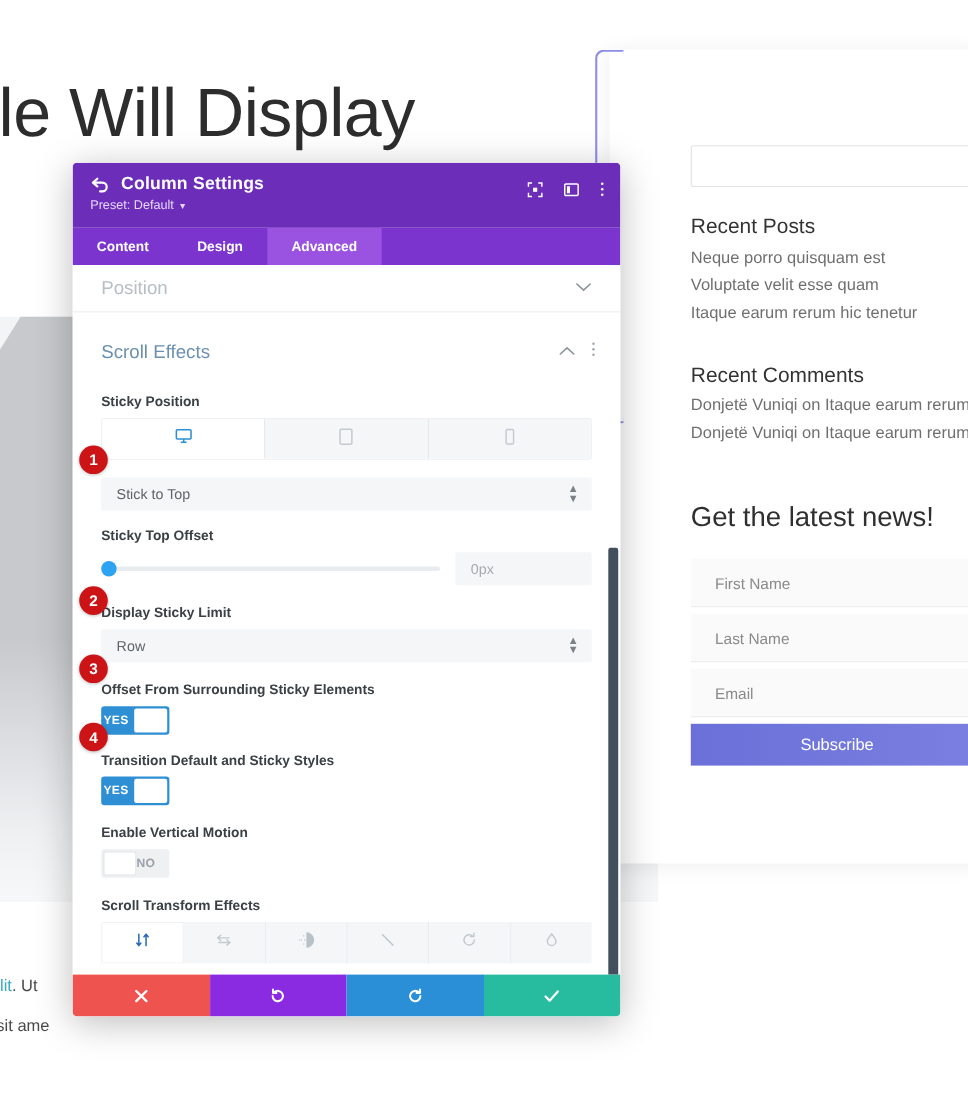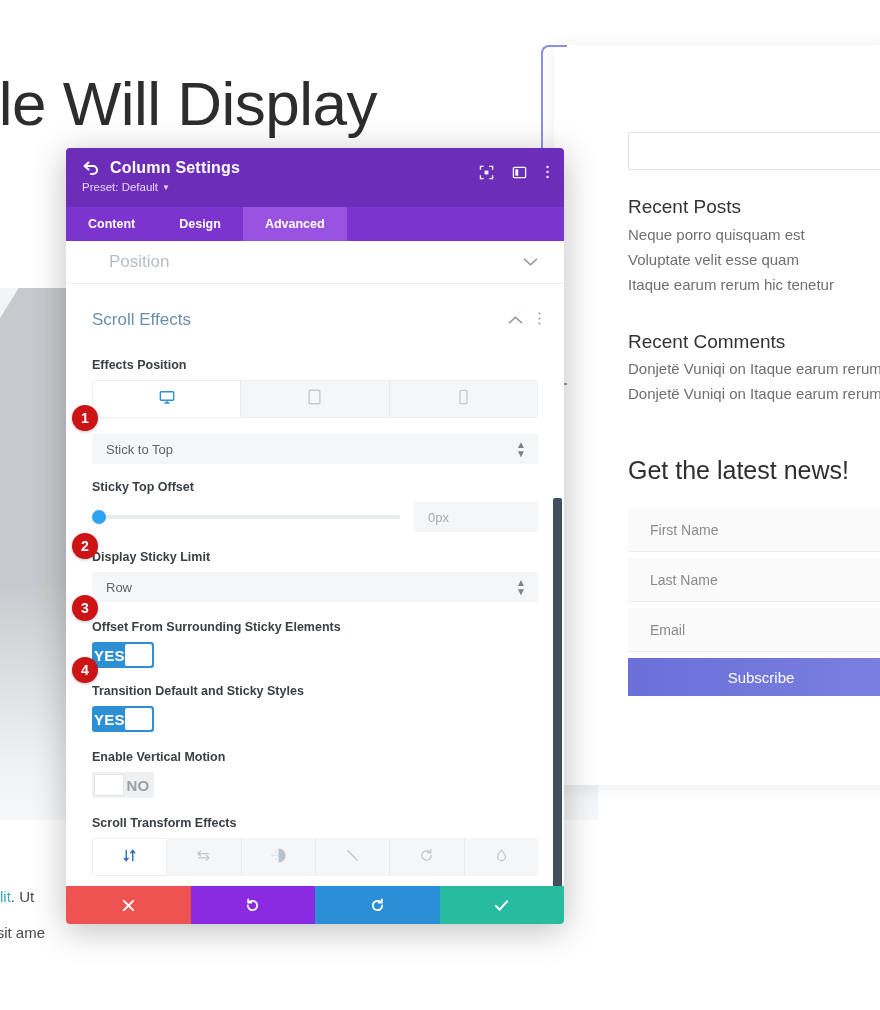--- a/index.html
+++ b/index.html
@@ -116,21 +116,21 @@
   }
   .tab.active { background: #9a52e0; }
 
   .modal-body {
     position: absolute; top: 93px; left: 0; right: 0; bottom: 38px;
     background: #fff; overflow: hidden;
   }
 
   .section-closed {
     height: 43px; display: flex; align-items: center; justify-content: space-between;
-    padding: 0 26px 0 43px; border-bottom: 1px solid #eceef0;
+    padding: 0 26px 0 26px; border-bottom: 1px solid #eceef0;
   }
   .section-closed .sc-title { font-size: 17px; color: #b7bdc4; }
 
   .section-open-head {
     height: 56px; display: flex; align-items: center; justify-content: space-between;
     padding: 0 22px 0 26px; margin-top: 8px;
   }
   .section-open-head .so-title { font-size: 17px; color: #6b8fae; }
   .so-right { display: flex; align-items: center; gap: 14px; color: #9aa4ad; }
 
@@ -165,21 +165,21 @@
   .num-input {
     width: 124px; height: 30px; background: #f4f6f8; border-radius: 2px;
     display: flex; align-items: center; padding-left: 14px; font-size: 13px; color: #a6abb0;
   }
 
   .toggle {
     width: 62px; height: 26px; border: 2px solid #2e8fd4; background: #2e8fd4;
     border-radius: 3px; display: flex; align-items: center; cursor: pointer;
   }
   .toggle .tg-label {
-    flex: 1; text-align: center; font-size: 15px; font-weight: bold; color: #fff;
+    flex: 1; font-size: 11px; font-weight: bold; color: #fff;
     letter-spacing: .3px;
   }
   .toggle .tg-knob { width: 30px; height: 22px; background: #fff; border-radius: 2px; }
   .toggle.off { background: #eef0f2; border-color: #eef0f2; flex-direction: row-reverse; }
   .toggle.off .tg-label { color: #9aa1a8; }
   .toggle.off .tg-knob { background: #fff; border: 1px solid #e2e5e8; }
 
   .effects-row { display: flex; border-radius: 3px; overflow: hidden; }
   .effect-cell {
     flex: 1; height: 38px; display: flex; align-items: center; justify-content: center;
@@ -322,21 +322,21 @@
             <svg viewBox="0 0 6 18" width="5" height="15" fill="#9aa4ad">
               <circle cx="3" cy="3" r="1.3"></circle>
                 <circle cx="3" cy="9" r="1.3"></circle>
                 <circle cx="3" cy="15" r="1.3"></circle>
             </svg>
           </span>
         </span>
       </div>
 
       <div class="field">
-        <div class="field-label">Effects Position</div>
+        <div class="field-label">Sticky Position</div>
         <div class="device-row">
           <div class="device-cell active">
             <span>
               <svg viewBox="0 0 18 16" width="16" height="15" fill="none" stroke="#2e8fd4" stroke-width="1.6">
                 <rect x="1.5" y="1.5" width="15" height="9.5" rx="1"></rect>
                 <path d="M9 11v3M6 14.2h6"></path>
               </svg>
             </span>
           </div>
           <div class="device-cell">

